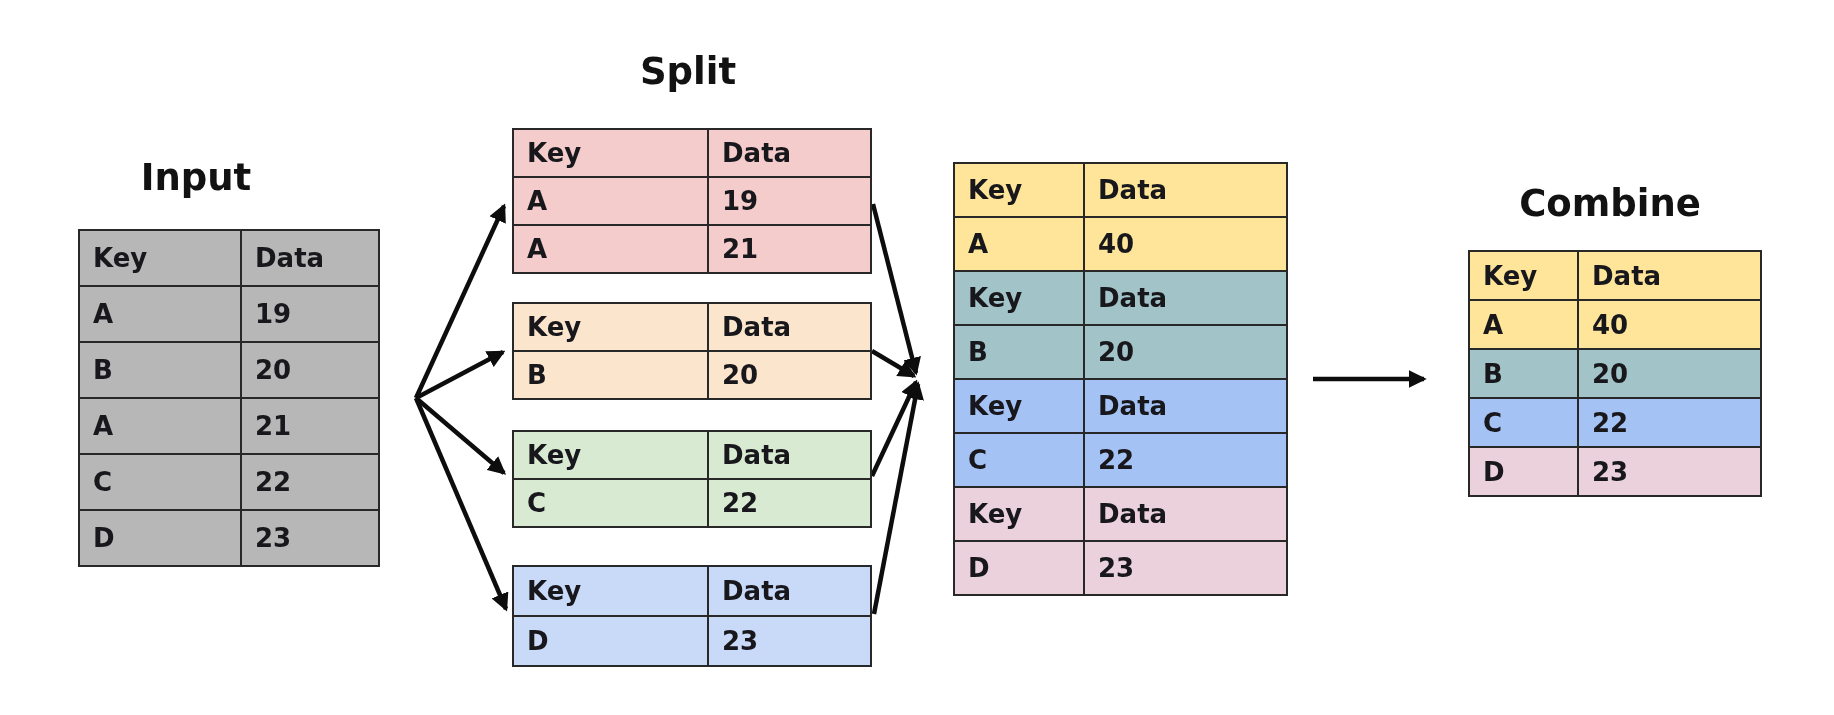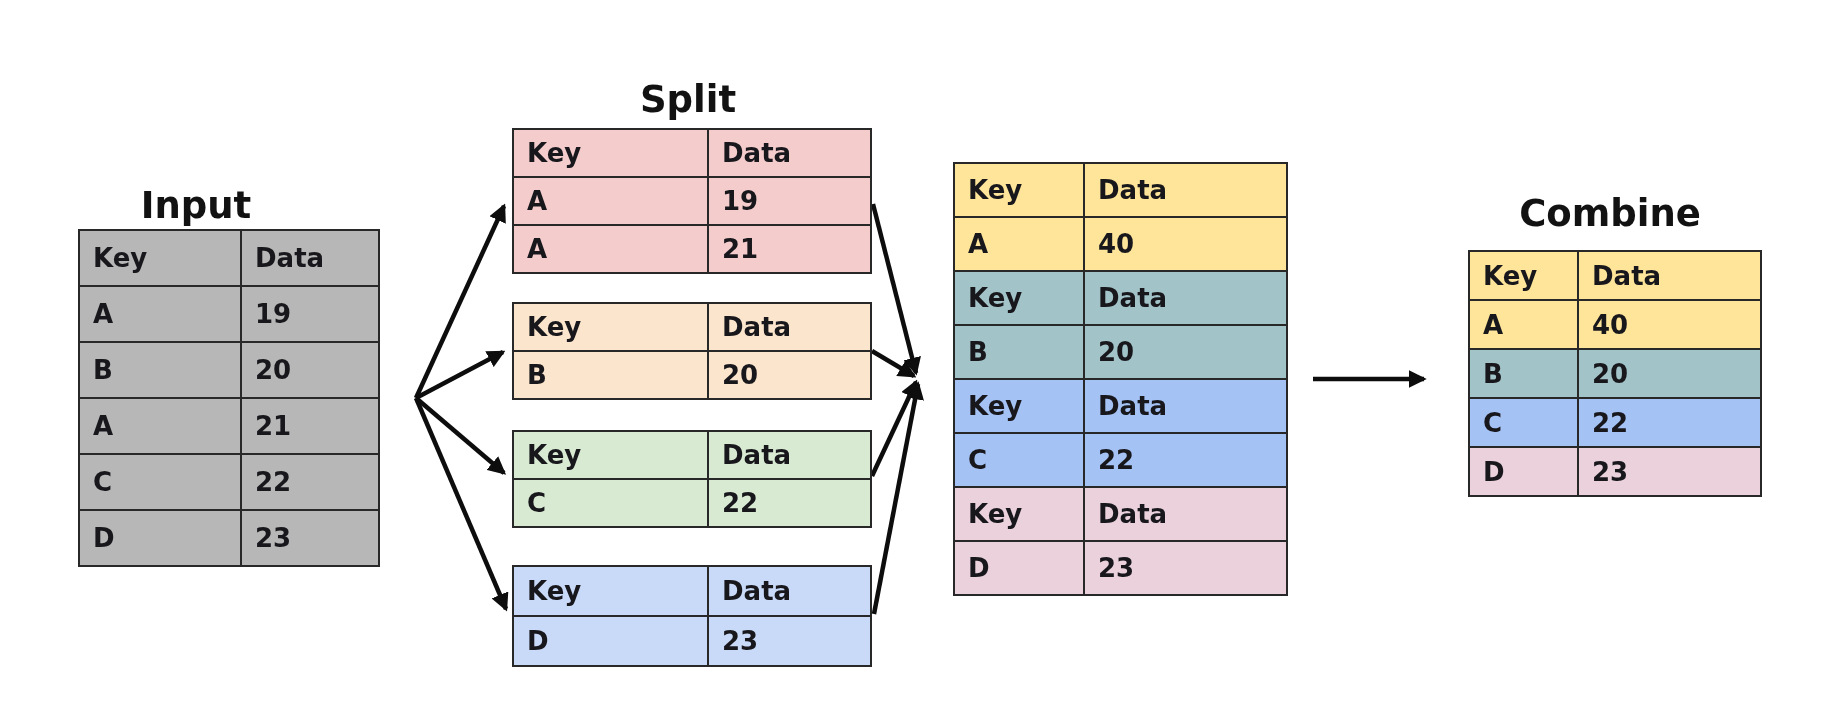--- a/index.html
+++ b/index.html
@@ -1,23 +1,23 @@
 <!DOCTYPE html>
 <html><head>
 <meta charset="utf-8">
 <style>
   html,body{margin:0;padding:0;background:#ffffff;}
   .canvas{position:relative;width:1834px;height:715px;background:#ffffff;overflow:hidden;
           font-family:"DejaVu Sans",sans-serif;}
   .title{position:absolute;transform:translateX(-50%);font-weight:700;font-size:37px;
-         line-height:1.2;color:#121212;white-space:nowrap;margin-top:28px;}
+         line-height:1.2;color:#121212;white-space:nowrap;}
   #title-input{left:196px;top:156px;}
   #title-split{left:688px;top:50px;}
   #title-apply{left:1116px;top:100px;}
-  #title-combine{left:1610px;top:164px;}
+  #title-combine{left:1610px;top:182px;}
   .tbl{position:absolute;}
   .tbl table{border-collapse:collapse;table-layout:fixed;}
   .tbl th,.tbl td{border:2px solid #282828;font-weight:700;font-size:26px;
          color:#17171c;text-align:left;vertical-align:middle;
          padding:0 4px 0 13px;overflow:hidden;white-space:nowrap;}
   .w-input table{width:302px;} .w-input col:first-child{width:162px;} .w-input tr{height:56px;}
   .w-split table{width:360px;} .w-split col:first-child{width:195px;} .w-split tr{height:48px;}
   #tbl-split-d tr{height:50px;}
   .w-apply table{width:335px;} .w-apply col:first-child{width:130px;} .w-apply tr{height:54px;}
   .w-combine table{width:294px;} .w-combine col:first-child{width:109px;} .w-combine tr{height:49px;}

